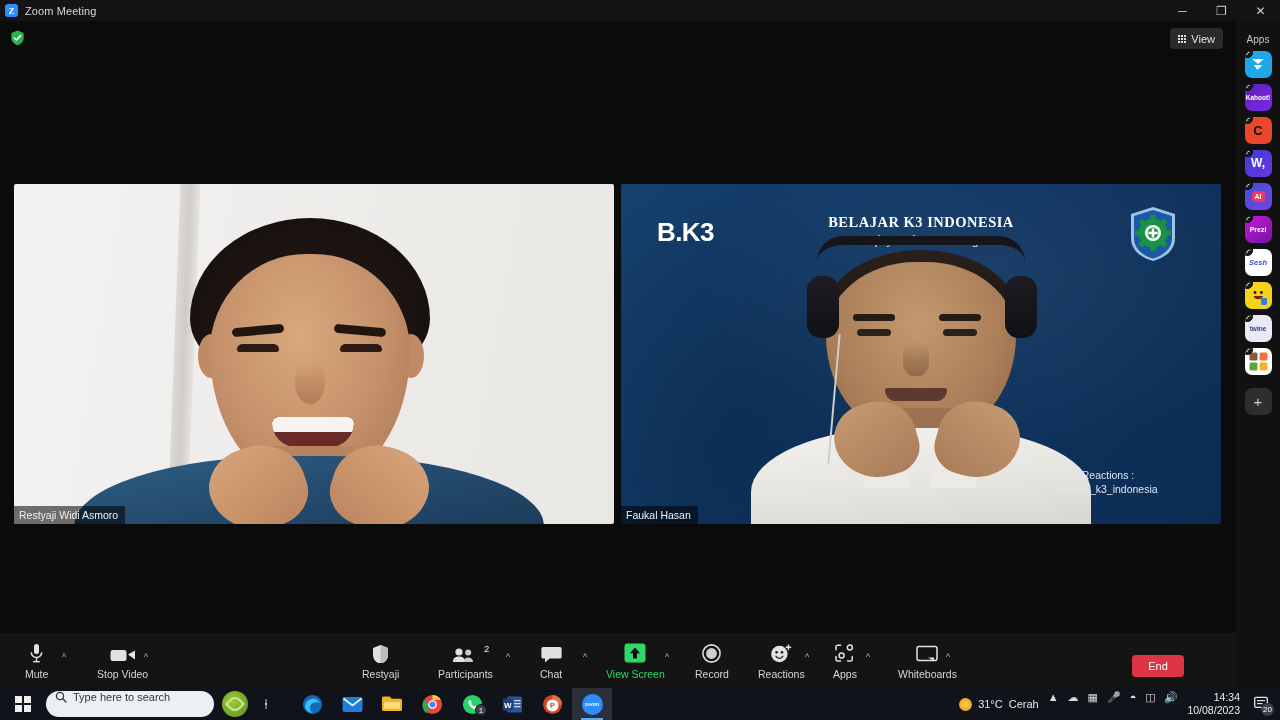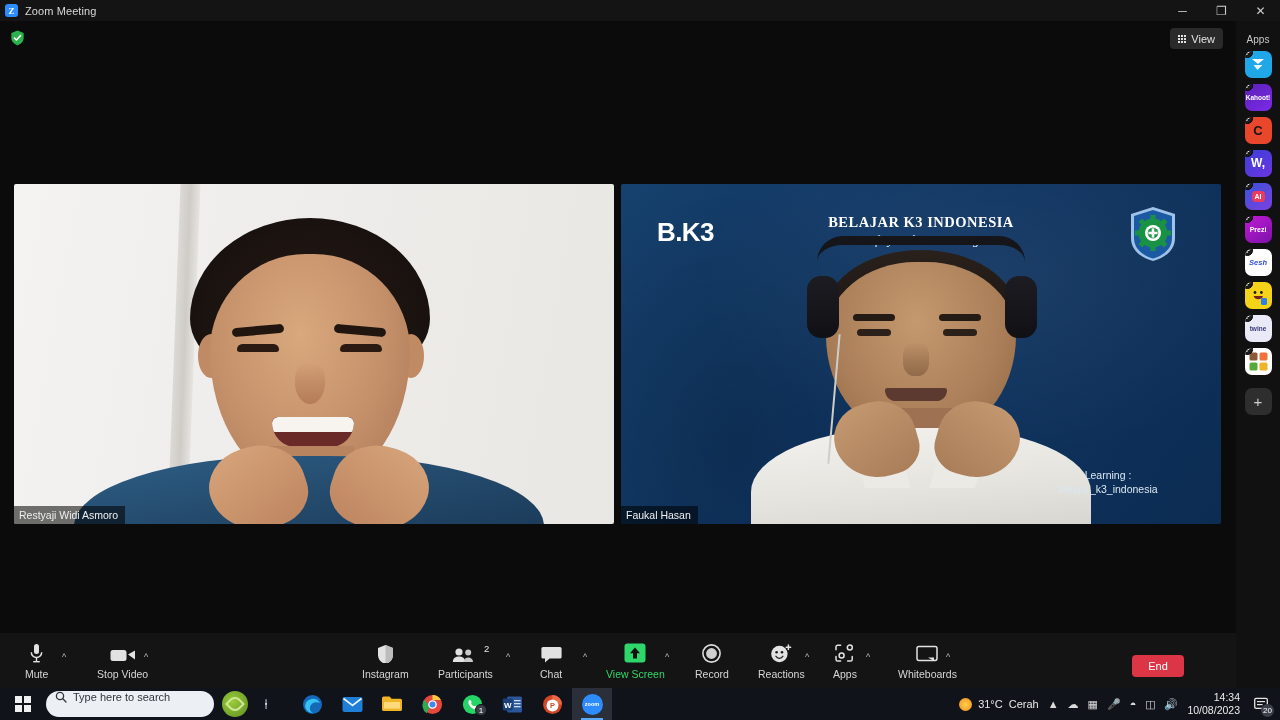--- a/index.html
+++ b/index.html
@@ -179,21 +179,21 @@
   .tbapp { position:relative; width:40px; height:32px; display:flex; align-items:center;
     justify-content:center; }
   .tbapp.active { background:#2a2f3a; }
   .tbapp.active::after { content:""; position:absolute; bottom:0; left:9px; width:22px; height:2px;
     background:#5aa9f8; }
   .tbapp .sq { width:21px; height:21px; border-radius:4px; display:flex; align-items:center;
     justify-content:center; font-size:10px; font-weight:bold; color:#fff; }
   .wabadge { position:absolute; right:5px; bottom:4px; width:12px; height:12px; border-radius:50%;
     background:#3b3f48; color:#fff; font-size:8px; display:flex; align-items:center;
     justify-content:center; border:1px solid #10131a; }
-  .tray { margin-left:auto; display:flex; align-items:center; gap:9px; padding-right:7px; }
+  .tray { margin-left:auto; display:flex; gap:9px; padding-right:7px; }
   .weather { display:flex; align-items:center; gap:6px; font-size:11px; color:#e9e9e9; }
   .wsun { width:13px; height:13px; border-radius:50%;
     background:radial-gradient(circle,#ffd24a,#f08a1d); }
   .trayic { font-size:11px; color:#dadada; }
   .clock { text-align:right; font-size:10.5px; line-height:13px; color:#ececec; }
   .notif { position:relative; width:24px; height:24px; display:flex; align-items:center;
     justify-content:center; color:#e4e4e4; font-size:13px; }
   .nbadge { position:absolute; right:-1px; bottom:-1px; background:#3b3f48; color:#fff;
     border-radius:50%; font-size:8px; width:13px; height:13px; display:flex;
     align-items:center; justify-content:center; }
@@ -309,21 +309,21 @@
         <div class="hset-R"></div>
         <div class="p2-neck"></div>
         <div class="p2-shirt"></div>
         <div class="p2-collarL"></div>
         <div class="p2-collarR"></div>
         <div class="p2-cord"></div>
         <div class="p2-handL"></div>
         <div class="p2-handR"></div>
 
         <div class="binfoR">
-          <div>Learning :</div>
+          <div>Reactions :</div>
           <div>belajar_k3_indonesia</div>
         </div>
         <div class="namebadge">Faukal Hasan</div>
       </div>
     </div>
   </div>
 
   <div class="toolbar">
 
     <div class="tool" style="left:25px">
@@ -350,21 +350,21 @@
     </div>
     <div class="chev" style="left:144px">^</div>
 
     <div class="tool" style="left:362px">
       <span class="ic">
         <svg width="17" height="19" viewBox="0 0 17 19">
             <path d="M8.5 1 L16 4 v7c0 5-4 8-7.5 9C5 19 1 16 1 11V4z" fill="#e2e2e2"></path>
             <path d="M8.5 1 L16 4 v7c0 5-4 8-7.5 9z" fill="#bcbcbc"></path>
           </svg>
       </span>
-      <span class="lb">Instagram</span>
+      <span class="lb">Restyaji</span>
     </div>
 
     <div class="tool" style="left:438px">
       <span class="ic">
         <svg width="26" height="16" viewBox="0 0 26 16">
             <circle cx="7" cy="5" r="3.6" fill="#e2e2e2"></circle>
             <path d="M0.8 15 c0-3.6 2.9-5.4 6.2-5.4 S13.2 11.4 13.2 15z" fill="#e2e2e2"></path>
             <circle cx="16.2" cy="5.6" r="3" fill="#c9c9c9"></circle>
             <path d="M11.6 15 c0-3 2.2-4.6 4.7-4.6 S21 12 21 15z" fill="#c9c9c9"></path>
           </svg>

